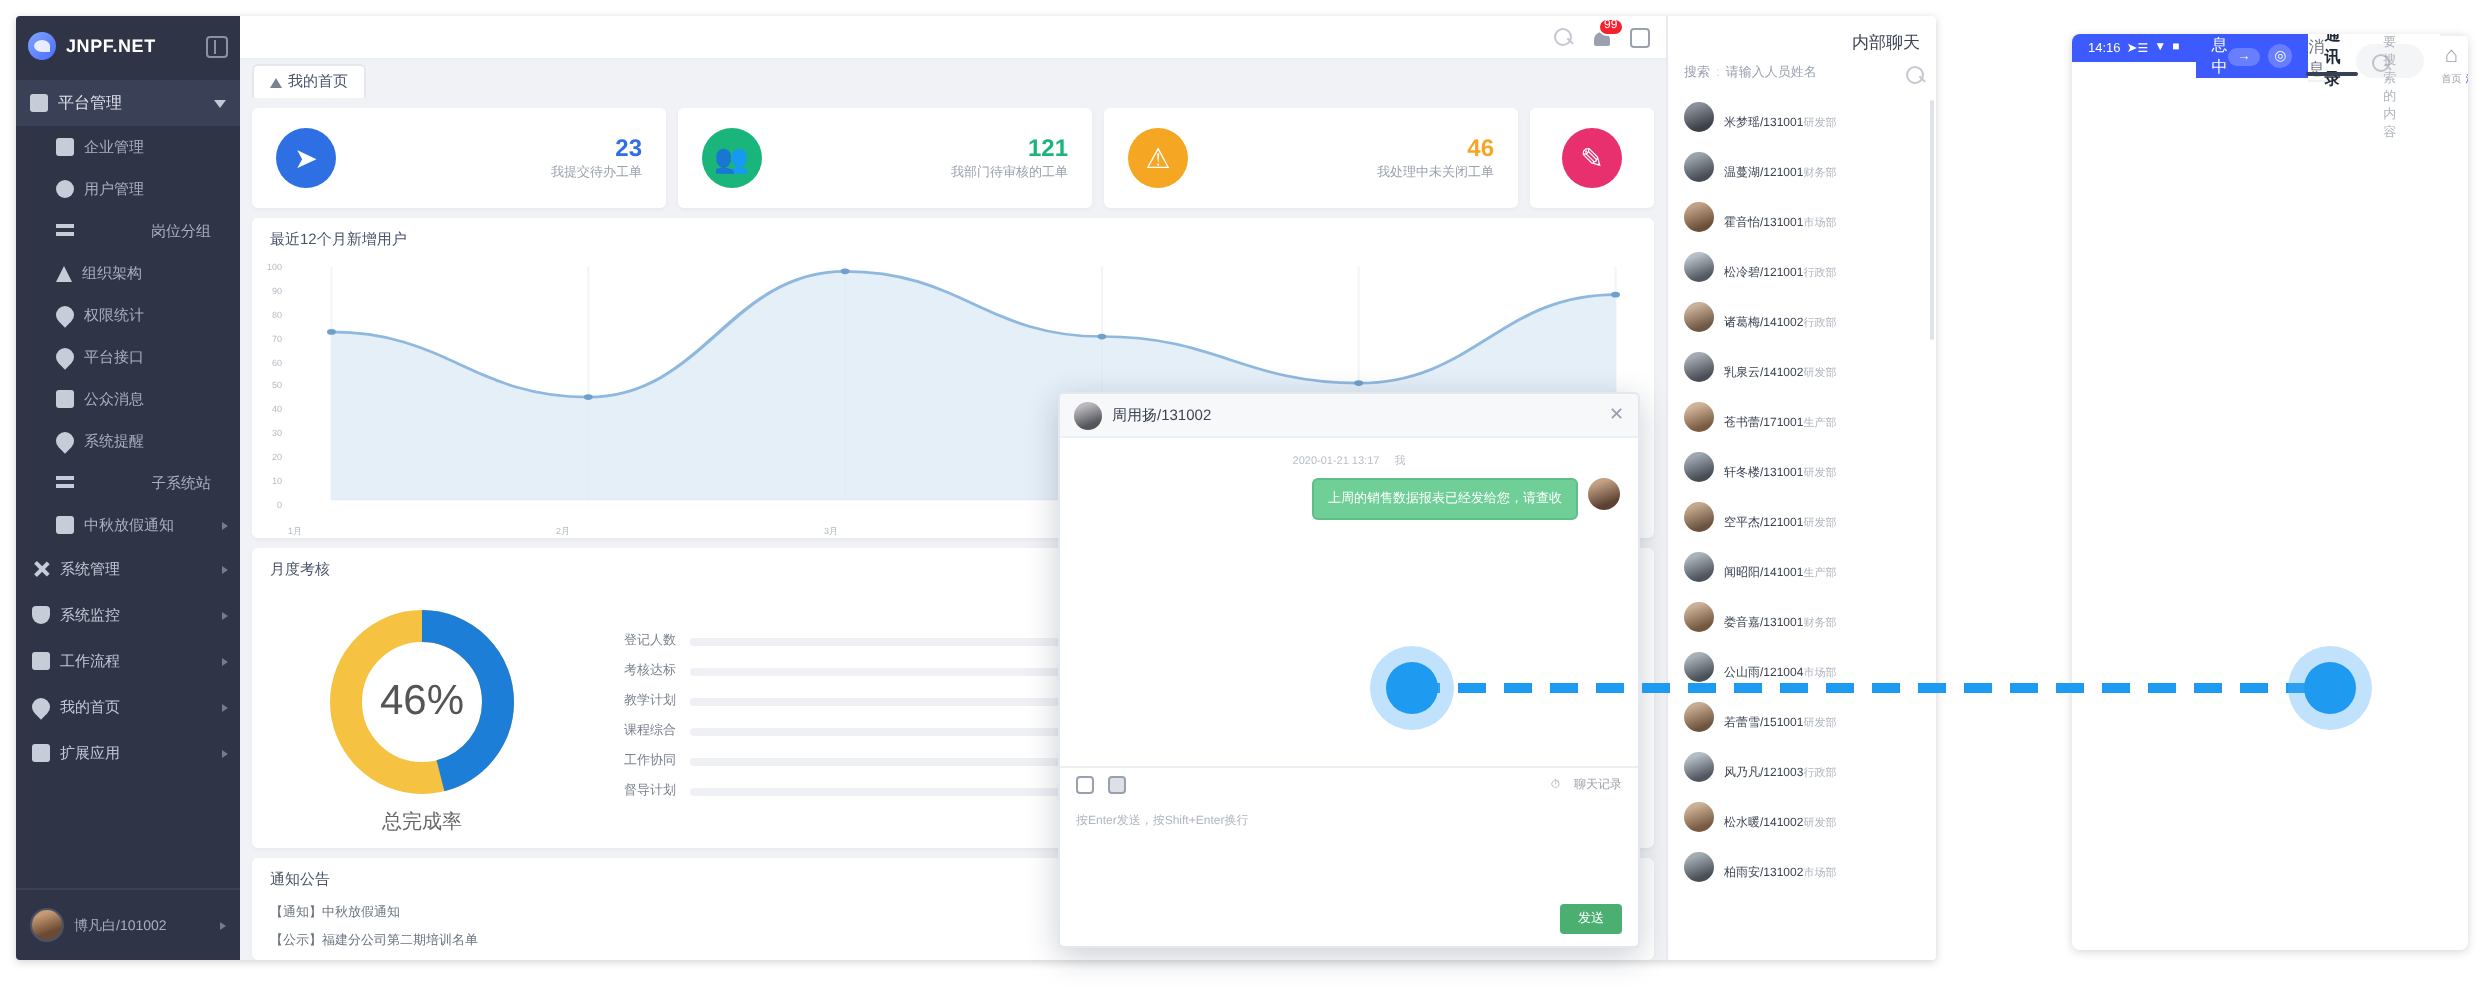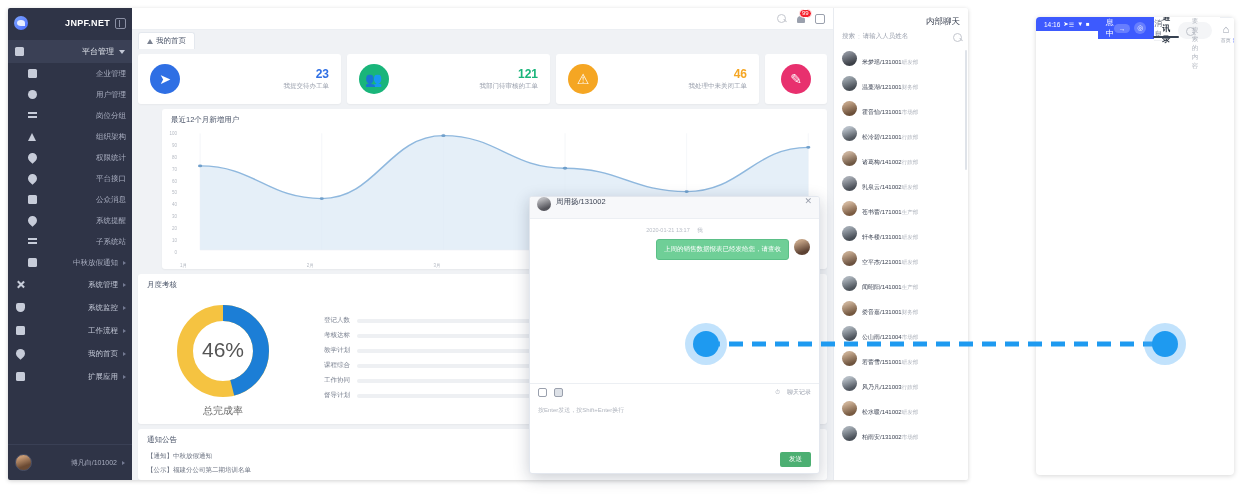--- a/index.html
+++ b/index.html
@@ -17,24 +17,23 @@
     width: 960px; height: 472px;
     background: #f0f2f5;
     display: flex;
     border-radius: 2px;
     overflow: hidden;
     box-shadow: 0 1px 4px rgba(0,0,0,.18);
   }
 
   
   .sidebar {
-    width: 124px; background: #2f3447; flex: none;
+    width: 112px; background: #2f3447; flex: none;
     display: flex; flex-direction: column;
     position: relative;
-    text-align: right;
   }
   .brand {
     height: 30px; display: flex; align-items: center;
     padding: 0 6px; gap: 5px;
   }
   .brand-logo {
     width: 14px; height: 14px; border-radius: 50%;
     background: linear-gradient(135deg,#7ea6ff,#4b6cff);
     position: relative; flex: none;
   }
@@ -223,21 +222,21 @@
   
   #chat-window {
     position: absolute; left: 529px; top: 196px;
     width: 291px; height: 278px; background: #fff;
     border-radius: 3px; box-shadow: 0 4px 16px rgba(20,30,60,.22);
     display: flex; flex-direction: column; overflow: hidden; z-index: 20;
     border: 1px solid #e3e7ee;
   }
   .cw-head {
     height: 22px; background: #f7f8fa; border-bottom: 1px solid #eceff3;
-    display: flex; align-items: flex-start; gap: 5px; padding: 0 7px;
+    display: flex; align-items: center; gap: 5px; padding: 0 7px;
   }
   .cw-avatar { width: 14px; height: 14px; border-radius: 50%; flex: none;
     background: linear-gradient(160deg,#b9b9bd 20%,#55555c 75%); }
   .cw-title { flex: 1; font-size: 7.5px; color: #3b4252;}
   .cw-close { font-size: 9px; color: #9aa0ad; line-height: 1;}
   .cw-body { flex: 1; padding: 8px 9px; overflow: hidden;}
   .msg-time { text-align: center; font-size: 5.5px; color: #b8bdc6; margin-bottom: 5px;}
   .msg-out { display: flex; justify-content: flex-end; align-items: flex-start; gap: 5px;}
   .bubble {
     background: #6fcf97; color: #fff; font-size: 6.5px;
@@ -484,21 +483,21 @@
           <span class="stat-right">
             <div class="stat-value" style="color:#f5a623">46</div>
             <div class="stat-label">我处理中未关闭工单</div>
           </span>
         </div>
         <div class="stat-card" style="flex:0 0 62px;justify-content:center;">
           <span class="stat-icon" style="background:#e8306e">✎</span>
         </div>
       </div>
 
-      <div class="card" style="height:160px;flex:none;margin-left:24px;">
+      <div class="card" style="height:160px;flex:none;">
         <div class="card-title">最近12个月新增用户</div>
         <div class="chart-wrap">
           <svg class="chart-svg" viewBox="0 0 400 125" preserveAspectRatio="none">
             <g id="chart-grid">
                 <line x1="18" x2="18" y1="4" y2="111" stroke="#f2f4f7" stroke-width="0.6"></line>
                 <line x1="93.2" x2="93.2" y1="4" y2="111" stroke="#f2f4f7" stroke-width="0.6"></line>
                 <line x1="168.4" x2="168.4" y1="4" y2="111" stroke="#f2f4f7" stroke-width="0.6"></line>
                 <line x1="243.6" x2="243.6" y1="4" y2="111" stroke="#f2f4f7" stroke-width="0.6"></line>
                 <line x1="318.8" x2="318.8" y1="4" y2="111" stroke="#f2f4f7" stroke-width="0.6"></line>
                 <line x1="394" x2="394" y1="4" y2="111" stroke="#f2f4f7" stroke-width="0.6"></line>

